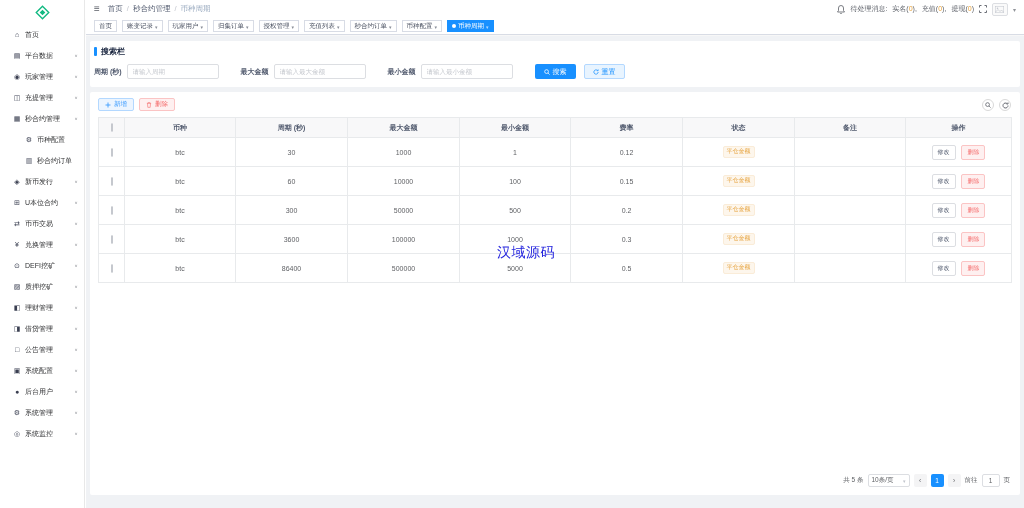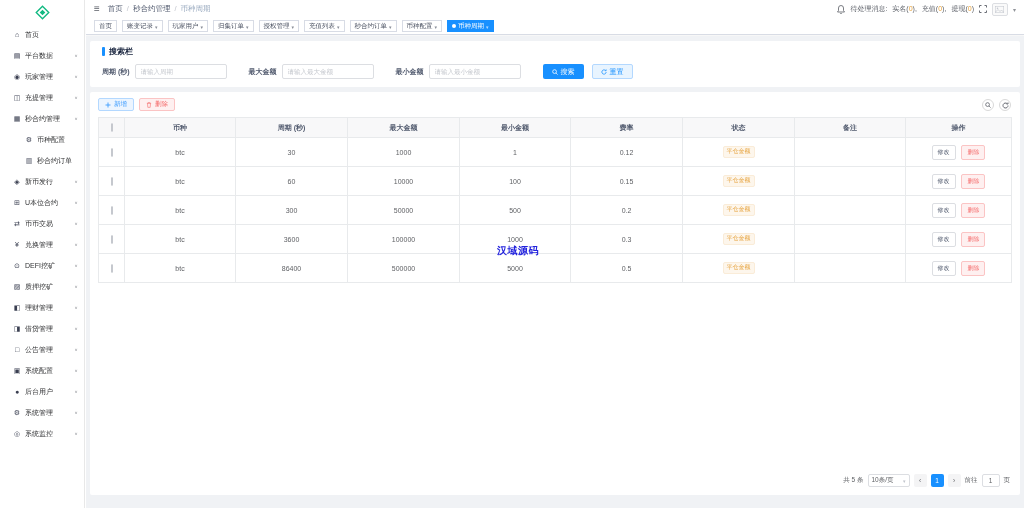--- a/index.html
+++ b/index.html
@@ -37,21 +37,21 @@
   .tab{height:12px;display:inline-flex;align-items:center;gap:2px;border:1px solid #d8dce5;
     background:#fff;padding:0 4px;font-size:6.5px;color:#495060;white-space:nowrap;cursor:pointer;}
   .tab .tdot{display:none;}
   .tab .tcaret::after{content:"▾";font-size:5px;opacity:.65;}
   .tab.active{background:#1890ff;border-color:#1890ff;color:#fff;}
   .tab.active .tdot{display:inline-block;width:4px;height:4px;border-radius:50%;background:#fff;}
 
   
   .content{position:absolute;top:36px;left:0;right:0;bottom:0;background:#f0f2f5;padding:5px 4px;}
   .card{background:#fff;border-radius:2px;}
-  .search-card{padding:5px 12px 8px;margin-bottom:5px;}
+  .search-card{padding:5px 4px 8px;margin-bottom:5px;}
   .s-title{display:flex;align-items:center;font-size:8px;font-weight:bold;color:#17233d;margin-bottom:7px;}
   .s-bar{width:3px;height:9px;background:#1890ff;margin-right:4px;border-radius:1px;}
   .s-form{display:flex;align-items:center;}
   .f-label{font-size:7px;color:#515a6e;font-weight:bold;margin-right:5px;white-space:nowrap;}
   .f-input{width:92px;height:15px;border:1px solid #dcdee2;border-radius:2px;font-size:6.5px;
     padding:0 5px;color:#515a6e;margin-right:22px;outline:none;font-family:inherit;}
   ::placeholder{color:#c5c8ce;}
   .btn{height:15px;border-radius:2px;font-size:7px;display:inline-flex;align-items:center;gap:3px;
     padding:0 8px;border:1px solid transparent;cursor:pointer;font-family:inherit;line-height:1;}
   .btn-primary{background:#1890ff;color:#fff;}
@@ -70,21 +70,21 @@
     text-align:center;font-size:7px;}
   td{height:29px;border:1px solid #e8eaec;text-align:center;}
   .cb{width:8px;height:8px;border:1px solid #c5c8ce;border-radius:1px;margin:0 auto;background:#fff;cursor:pointer;}
   .tag-warn{display:inline-block;background:#fdf6ec;border:1px solid #faecd8;color:#e6a23c;
     font-size:6px;padding:1px 3px;border-radius:2px;line-height:1.2;white-space:nowrap;}
   .btn-edit{background:#fff;border:1px solid #dcdee2;color:#515a6e;font-size:6px;
     padding:2px 5px;border-radius:2px;margin-right:4px;cursor:pointer;font-family:inherit;}
   .btn-rdel{background:#fef0f0;border:1px solid #fbc4c4;color:#f56c6c;font-size:6px;
     padding:2px 5px;border-radius:2px;cursor:pointer;font-family:inherit;}
 
-  .watermark{position:absolute;left:497px;top:244px;font-size:10px;font-weight:bold;
+  .watermark{position:absolute;left:497px;top:244px;font-size:14px;font-weight:normal;
     letter-spacing:.5px;z-index:6;}
 
   .pagination{position:absolute;right:10px;bottom:8px;display:flex;align-items:center;gap:4px;
     font-size:6.5px;color:#606266;}
   .pg-select{display:flex;align-items:center;justify-content:space-between;width:42px;height:13px;
     border:1px solid #dcdee2;border-radius:2px;padding:0 3px;cursor:pointer;color:#606266;}
   .pg-select .caret2::after{content:"▾";font-size:5px;color:#c0c4cc;}
   .pg-btn{min-width:13px;height:13px;display:flex;align-items:center;justify-content:center;
     background:#f4f4f5;color:#606266;border-radius:2px;cursor:pointer;padding:0 2px;}
   .pg-num-active{background:#1890ff;color:#fff;}

